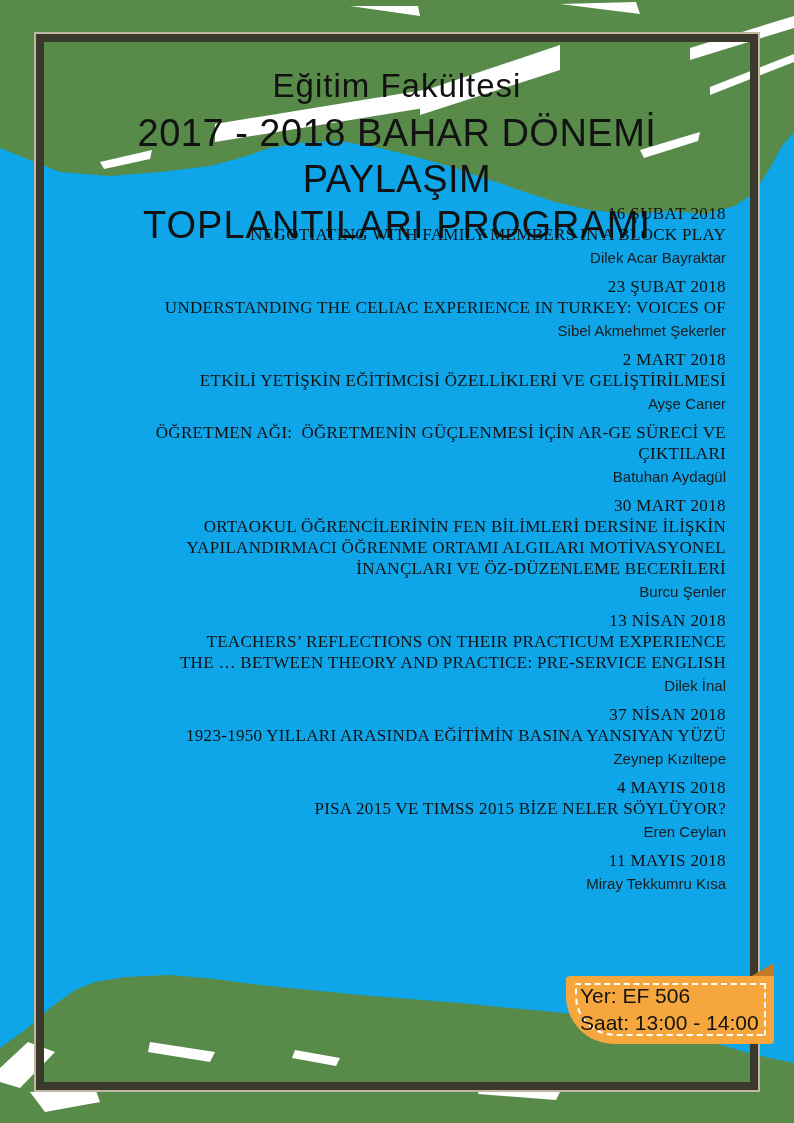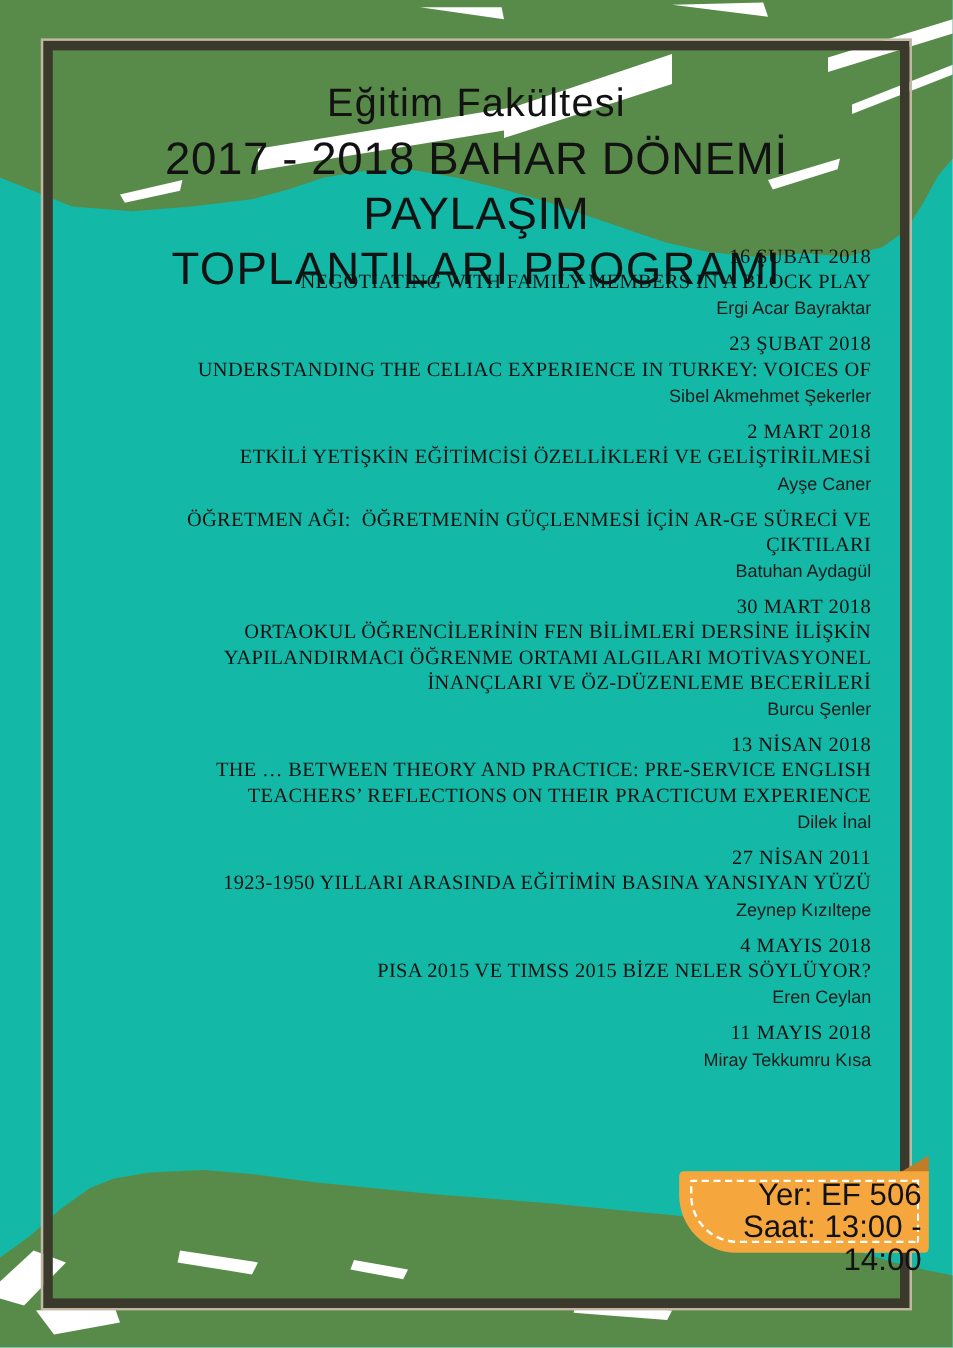--- a/index.html
+++ b/index.html
@@ -1,19 +1,19 @@
 <!DOCTYPE html>
 <html><head>
 <meta charset="utf-8">
 <style>
   html,body{margin:0;padding:0;}
   .page{
     position:relative;
     width:794px;height:1123px;
-    background:#14b8a6;
+    background:#0ea5e9;
     overflow:hidden;
     font-family:"Liberation Sans",sans-serif;
   }
   .brush-svg{position:absolute;left:0;top:0;z-index:0;}
   .frame{
     position:absolute;
     left:36px;top:34px;
     width:722px;height:1056px;
     box-sizing:border-box;
     border:8px solid #3b392c;
@@ -81,22 +81,22 @@
   .badge-dashed{
     position:absolute;
     left:9px;top:7px;right:8px;bottom:8px;
     border:2px dashed #ffffff;
     border-radius:2px 0 2px 40px;
     pointer-events:none;
   }
   .badge-text{
     position:absolute;
     left:14px;right:6px;top:6px;
-    text-align:right;
-    font-size:26px;line-height:27px;
+    text-align:left;
+    font-size:21px;line-height:27px;
     color:#121212;
   }
   .badge-fold{
     position:absolute;
     left:744px;top:958px;
     z-index:3;
   }
 </style>
 </head>
 <body>
@@ -144,21 +144,21 @@
     <div class="line2">2017 - 2018 BAHAR DÖNEMİ PAYLAŞIM</div>
     <div class="line3">TOPLANTILARI PROGRAMI</div>
   </div>
 
   <div class="program">
     <div class="entry">
       <div class="entry-date">16 ŞUBAT 2018</div>
       <div class="entry-title">
           <div class="title-line">NEGOTIATING WITH FAMILY MEMBERS IN A BLOCK PLAY</div>
         </div>
-      <div class="entry-speaker">Ergi Acar Bayraktar</div>
+      <div class="entry-speaker">Dilek Acar Bayraktar</div>
     </div>
 
     <div class="entry">
       <div class="entry-date">23 ŞUBAT 2018</div>
       <div class="entry-title">
           <div class="title-line">UNDERSTANDING THE CELIAC EXPERIENCE IN TURKEY: VOICES OF</div>
         </div>
       <div class="entry-speaker">Sibel Akmehmet Şekerler</div>
     </div>
 
@@ -183,28 +183,28 @@
           <div class="title-line">ORTAOKUL ÖĞRENCİLERİNİN FEN BİLİMLERİ DERSİNE İLİŞKİN</div>
           <div class="title-line">YAPILANDIRMACI ÖĞRENME ORTAMI ALGILARI MOTİVASYONEL</div>
           <div class="title-line">İNANÇLARI VE ÖZ-DÜZENLEME BECERİLERİ</div>
         </div>
       <div class="entry-speaker">Burcu Şenler</div>
     </div>
 
     <div class="entry">
       <div class="entry-date">13 NİSAN 2018</div>
       <div class="entry-title">
+          <div class="title-line">TEACHERS’ REFLECTIONS ON THEIR PRACTICUM EXPERIENCE</div>
           <div class="title-line">THE … BETWEEN THEORY AND PRACTICE: PRE-SERVICE ENGLISH</div>
-          <div class="title-line">TEACHERS’ REFLECTIONS ON THEIR PRACTICUM EXPERIENCE</div>
         </div>
       <div class="entry-speaker">Dilek İnal</div>
     </div>
 
     <div class="entry">
-      <div class="entry-date">27 NİSAN 2011</div>
+      <div class="entry-date">37 NİSAN 2018</div>
       <div class="entry-title">
           <div class="title-line">1923-1950 YILLARI ARASINDA EĞİTİMİN BASINA YANSIYAN YÜZÜ</div>
         </div>
       <div class="entry-speaker">Zeynep Kızıltepe</div>
     </div>
 
     <div class="entry">
       <div class="entry-date">4 MAYIS 2018</div>
       <div class="entry-title">
           <div class="title-line">PISA 2015 VE TIMSS 2015 BİZE NELER SÖYLÜYOR?</div>

